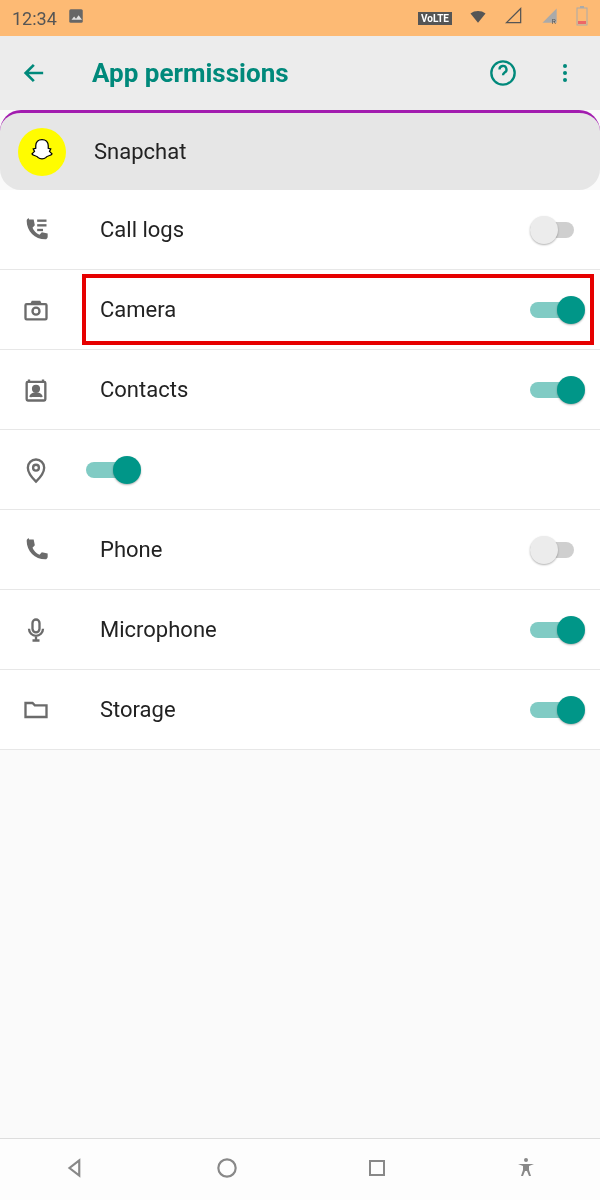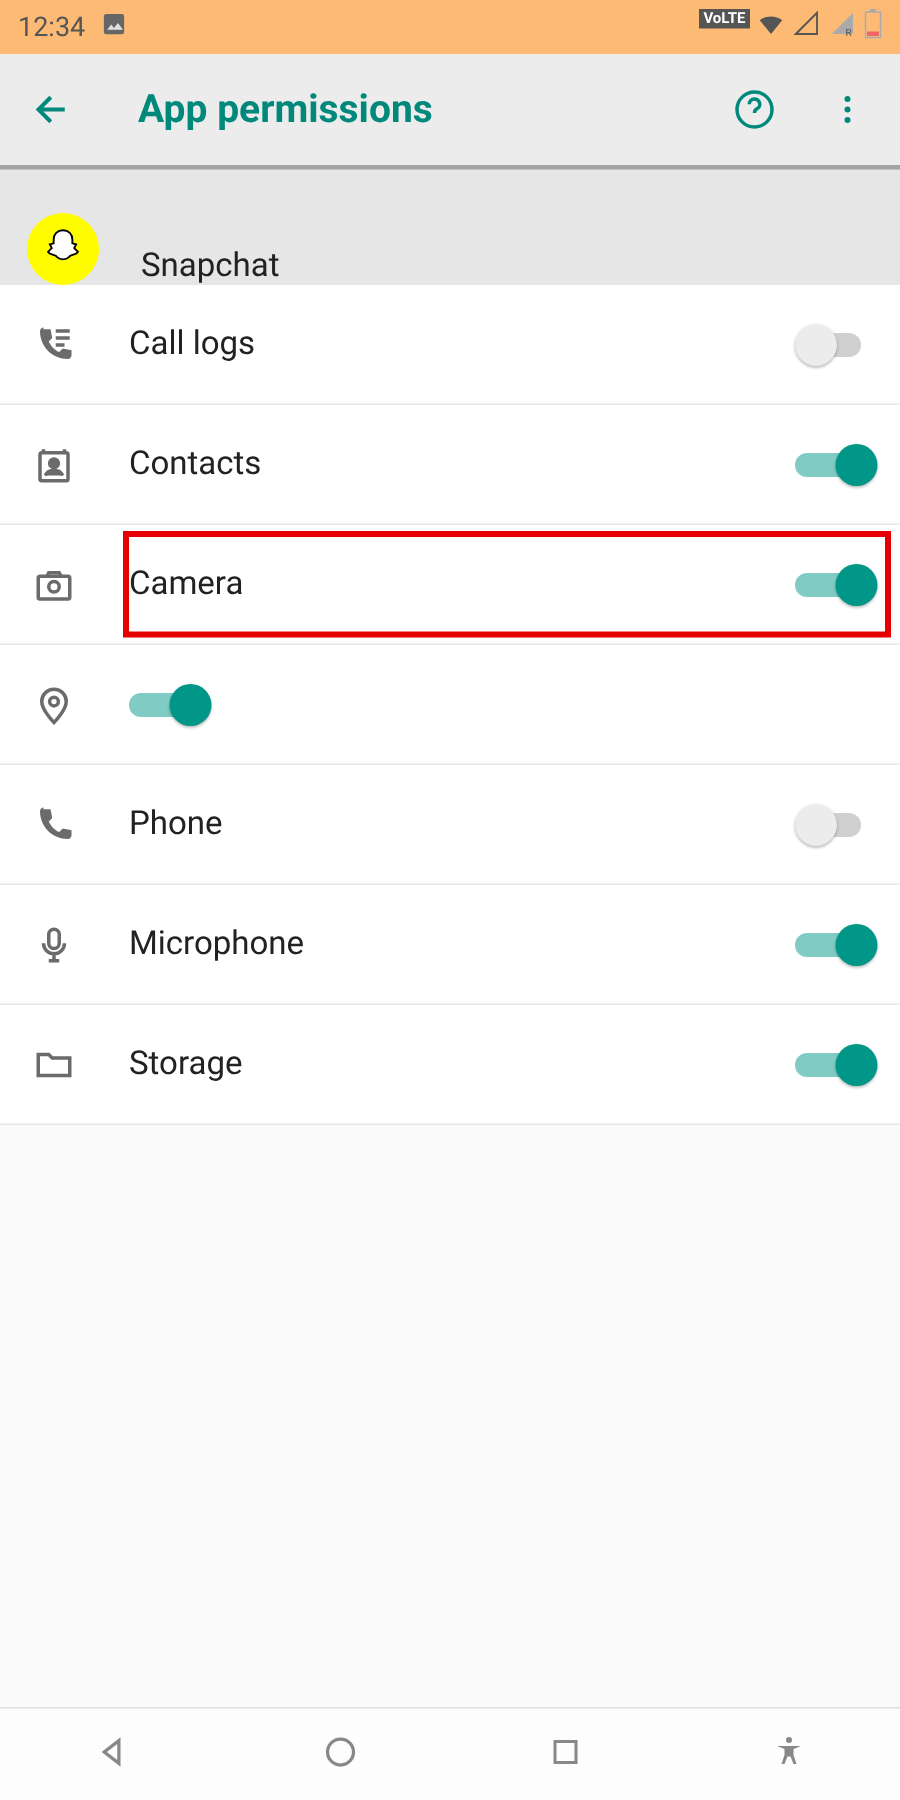--- a/index.html
+++ b/index.html
@@ -15,21 +15,21 @@
     height: 36px;
     background: #fdba74;
     display: flex;
     align-items: center;
     padding: 0 12px;
     font-size: 18px;
     color: #555;
   }
   .status-time { font-weight: 400; }
   .status-pic-icon { margin-left: 10px; }
-  .status-right { margin-left: auto; display: flex; align-items: flex-start; gap: 4px; }
+  .status-right { margin-left: auto; display: flex; align-items: center; gap: 16px; }
   .volte-badge {
     background: #555; color: #fff; font-size: 10px;
     padding: 1px 3px; font-weight: bold;
   }
   .app-bar {
     height: 74px;
     background: #ececec;
     display: flex;
     align-items: center;
     padding: 0 18px;
@@ -40,42 +40,43 @@
     font-size: 26px;
     font-weight: 700;
     margin-left: 12px;
   }
   .spacer { flex: 1; }
   .icon-btn { display:flex; align-items:center; justify-content:center; width:34px; height:34px; cursor:pointer; }
   .app-header {
     background: #e6e6e6;
     height: 80px;
     display: flex;
-    align-items: flex-end;
+    align-items: center;
     padding: 0 18px;
     gap: 28px;
-    border-top: 3px solid #a3a3a3;
+    border-top: 3px solid #a21caf;
+    border-radius: 21px;
   }
   .snapchat-logo {
     width: 48px; height: 48px; background: #fffc00;
     border-radius: 50%; display:flex; align-items:center; justify-content:center;
   }
   .app-name { font-size: 22px; color: #222; }
   .perm-list { background: #fff; }
   .perm-row {
     height: 80px;
     display: flex;
     align-items: center;
     padding: 0 18px;
     border-bottom: 1px solid #e7e7e7;
     gap: 32px;
     position: relative;
   }
   .perm-icon { width: 36px; display:flex; align-items:center; justify-content:center; color:#6b6b6b; }
-  .perm-label { font-size: 22px; color: #222; flex: 1; }
+  .perm-label { font-size: 22px; color: #222; flex: 1; margin-left: 14px; }
   .switch {
     width: 52px; height: 30px; position: relative; cursor:pointer;
   }
   .switch .track {
     position:absolute; top:7px; left:0; width:44px; height:16px;
     border-radius:10px;
   }
   .switch .thumb {
     position:absolute; top:1px; width:28px; height:28px;
     border-radius:50%; box-shadow: 0 1px 2px rgba(0,0,0,0.3);
@@ -177,52 +178,52 @@
           <rect x="13" y="11" width="5" height="2"></rect>
         </svg>
     </div>
     <div class="perm-label">Call logs</div>
     <div class="switch off">
         <div class="track"></div>
         <div class="thumb"></div>
       </div>
   </div>
 
+  <div class="perm-row" style="position:relative;">
+    <div class="highlight-box" style="left:82px; right:6px; top:4px; bottom:4px;"></div>
+    <div class="perm-icon">
+      <svg width="28" height="28" viewBox="0 0 24 24" fill="none" stroke="#6b6b6b" stroke-width="2">
+          <rect x="3" y="7" width="18" height="13" rx="1"></rect>
+          <path d="M8 7l1-2h6l1 2"></path>
+          <circle cx="12" cy="13" r="3"></circle>
+        </svg>
+    </div>
+    <div class="perm-label">Camera</div>
+    <div class="switch on">
+        <div class="track"></div>
+        <div class="thumb"></div>
+      </div>
+  </div>
+
   <div class="perm-row">
     <div class="perm-icon">
       <svg width="28" height="28" viewBox="0 0 24 24" fill="none" stroke="#6b6b6b" stroke-width="2">
           <rect x="4" y="5" width="16" height="16" rx="1"></rect>
           <path d="M6 3v2M18 3v2"></path>
           <circle cx="12" cy="11" r="2.5" fill="#6b6b6b"></circle>
           <path d="M7 18c1-2 3-3 5-3s4 1 5 3" fill="#6b6b6b"></path>
         </svg>
     </div>
     <div class="perm-label">Contacts</div>
     <div class="switch on">
         <div class="track"></div>
         <div class="thumb"></div>
       </div>
   </div>
 
-  <div class="perm-row" style="position:relative;">
-    <div class="highlight-box" style="left:82px; right:6px; top:4px; bottom:4px;"></div>
-    <div class="perm-icon">
-      <svg width="28" height="28" viewBox="0 0 24 24" fill="none" stroke="#6b6b6b" stroke-width="2">
-          <rect x="3" y="7" width="18" height="13" rx="1"></rect>
-          <path d="M8 7l1-2h6l1 2"></path>
-          <circle cx="12" cy="13" r="3"></circle>
-        </svg>
-    </div>
-    <div class="perm-label">Camera</div>
-    <div class="switch on">
-        <div class="track"></div>
-        <div class="thumb"></div>
-      </div>
-  </div>
-
   <div class="perm-row">
     <div class="perm-icon">
       <svg width="28" height="28" viewBox="0 0 24 24" fill="none" stroke="#6b6b6b" stroke-width="2">
           <path d="M12 22s7-7 7-12a7 7 0 1 0-14 0c0 5 7 12 7 12z"></path>
           <circle cx="12" cy="10" r="2.5"></circle>
         </svg>
     </div>
     <div class="switch on">
         <div class="track"></div>
         <div class="thumb"></div>

